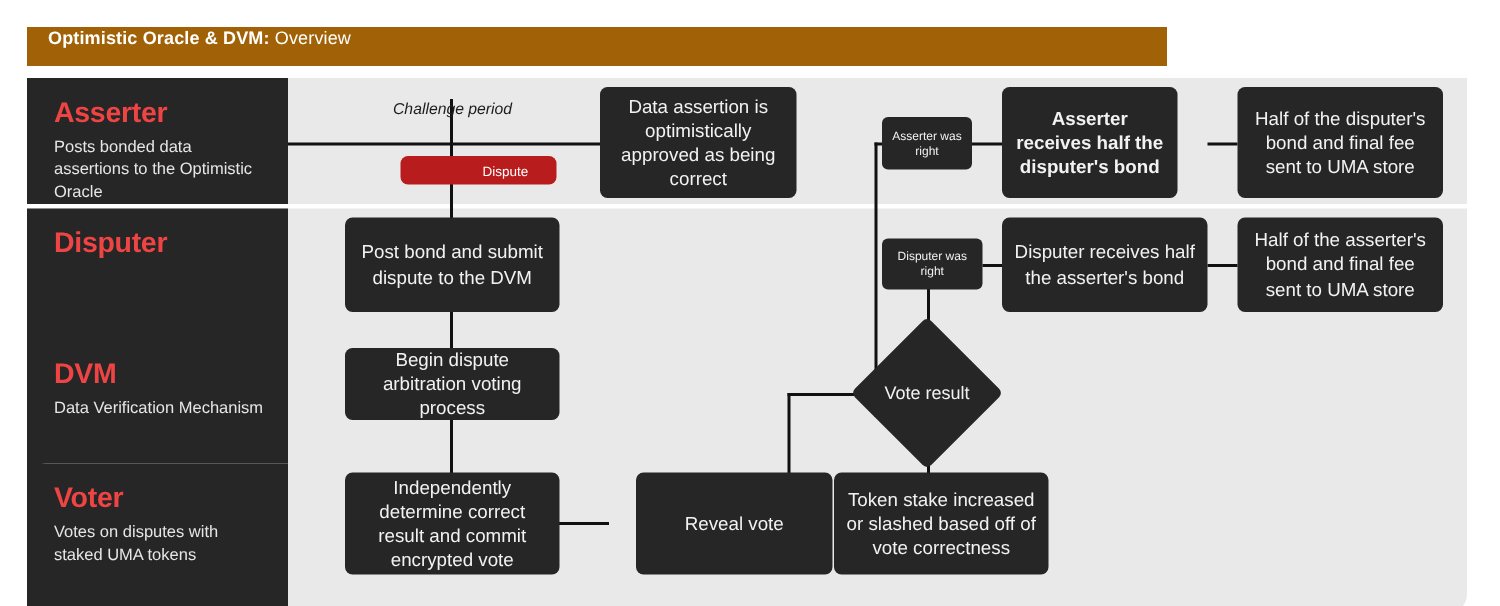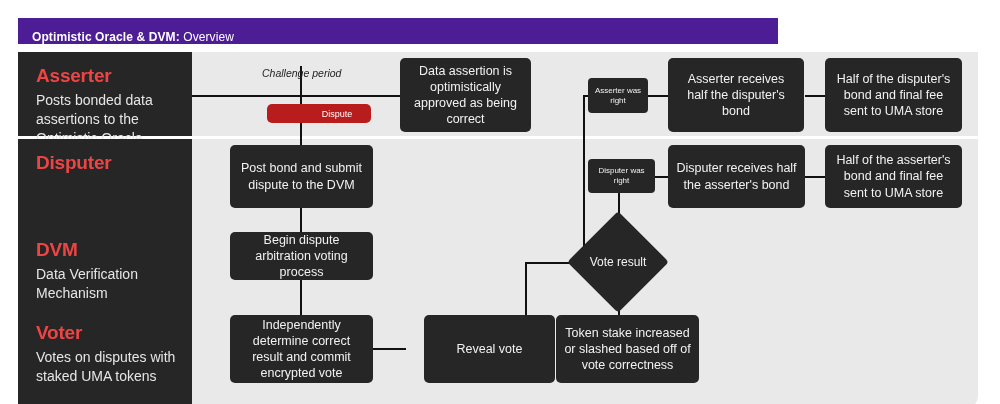--- a/index.html
+++ b/index.html
@@ -19,23 +19,23 @@
     overflow: hidden;
   }
 
   
   .header-bar {
     position: absolute;
     left: 18px;
     top: 18px;
     width: 760px;
     height: 26px;
-    background: #4c1d95;
-    display: flex;
-    align-items: flex-end;
+    background: #a16207;
+    display: flex;
+    align-items: flex-start;
   }
   .header-text {
     color: #ffffff;
     font-size: 12px;
     padding-left: 14px;
     letter-spacing: 0.1px;
     white-space: nowrap;
   }
   .header-text b { font-weight: 700; }
   .header-text span.sub { font-weight: 400; }
@@ -60,21 +60,21 @@
   .lane-title {
     color: #ef4444;
     font-size: 19px;
     font-weight: 700;
     line-height: 1.05;
     margin: 0 0 5px 0;
     letter-spacing: -0.2px;
   }
   .lane-desc {
     color: #e6e6e6;
-    font-size: 14px;
+    font-size: 11px;
     line-height: 1.35;
     margin: 0;
   }
 
   
   .node {
     position: absolute;
     background: #262626;
     color: #f2f2f2;
     border-radius: 5px;
@@ -217,21 +217,21 @@
   <div class="conn h" style="left:525px; top:262px; width:60px;"></div>
 
   <div class="caption" style="left:262px; top:67px;">Challenge period</div>
 
   <div class="badge-red" style="left:267px; top:104px; width:68px; height:19px;">Dispute</div>
 
   <div class="node" style="left:400px; top:58px; width:131px; height:74px;">Data assertion is optimistically approved as being correct</div>
 
   <div class="node small" style="left:588px; top:78px; width:60px; height:35px;">Asserter was right</div>
 
-  <div class="node" style="left:668px; top:58px; width:136px; height:74px;">Asserter receives half the disputer's bond</div>
+  <div class="node" style="left:668px; top:58px; width:117px; height:74px;font-weight:bold;">Asserter receives half the disputer's bond</div>
 
   <div class="node" style="left:825px; top:58px; width:137px; height:74px;">Half of the disputer's bond and final fee sent to UMA store</div>
 
   <div class="node" style="left:230px; top:145px; width:143px; height:63px;">Post bond and submit dispute to the DVM</div>
 
   <div class="node small" style="left:588px; top:159px; width:67px; height:34px;">Disputer was right</div>
 
   <div class="node" style="left:668px; top:145px; width:137px; height:63px;">Disputer receives half the asserter's bond</div>
 
   <div class="node" style="left:825px; top:145px; width:137px; height:63px;">Half of the asserter's bond and final fee sent to UMA store</div>

